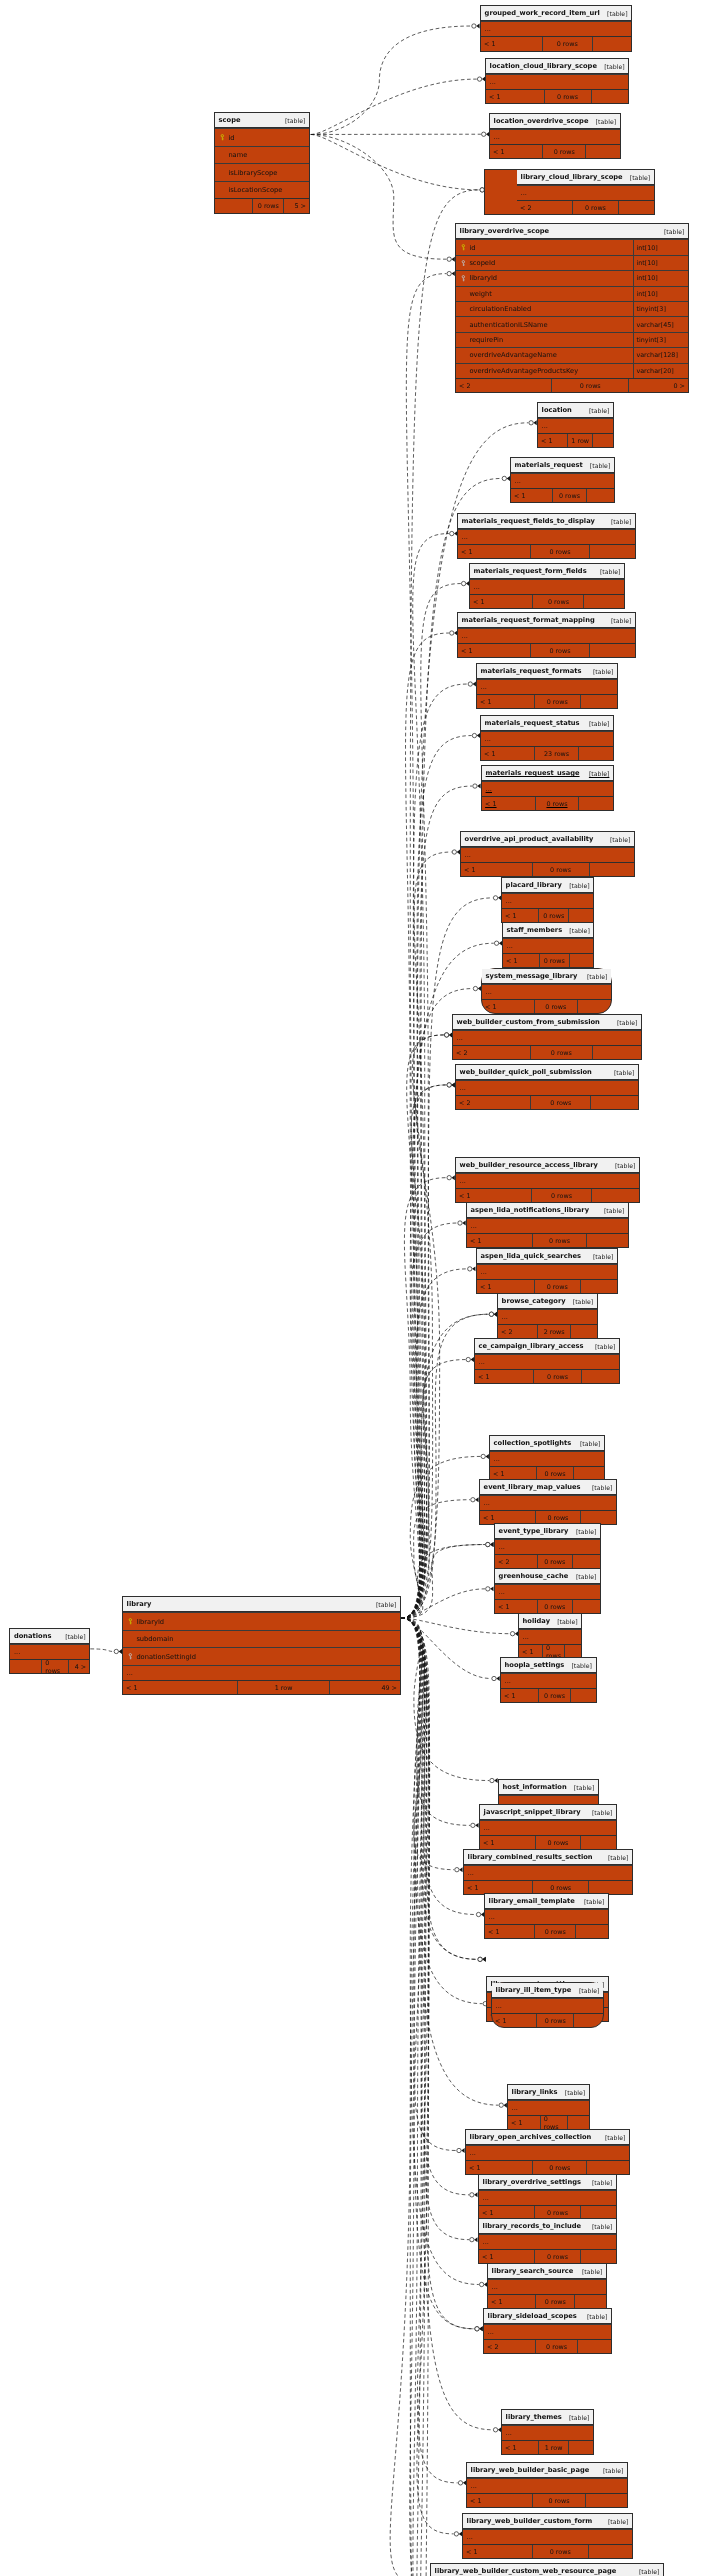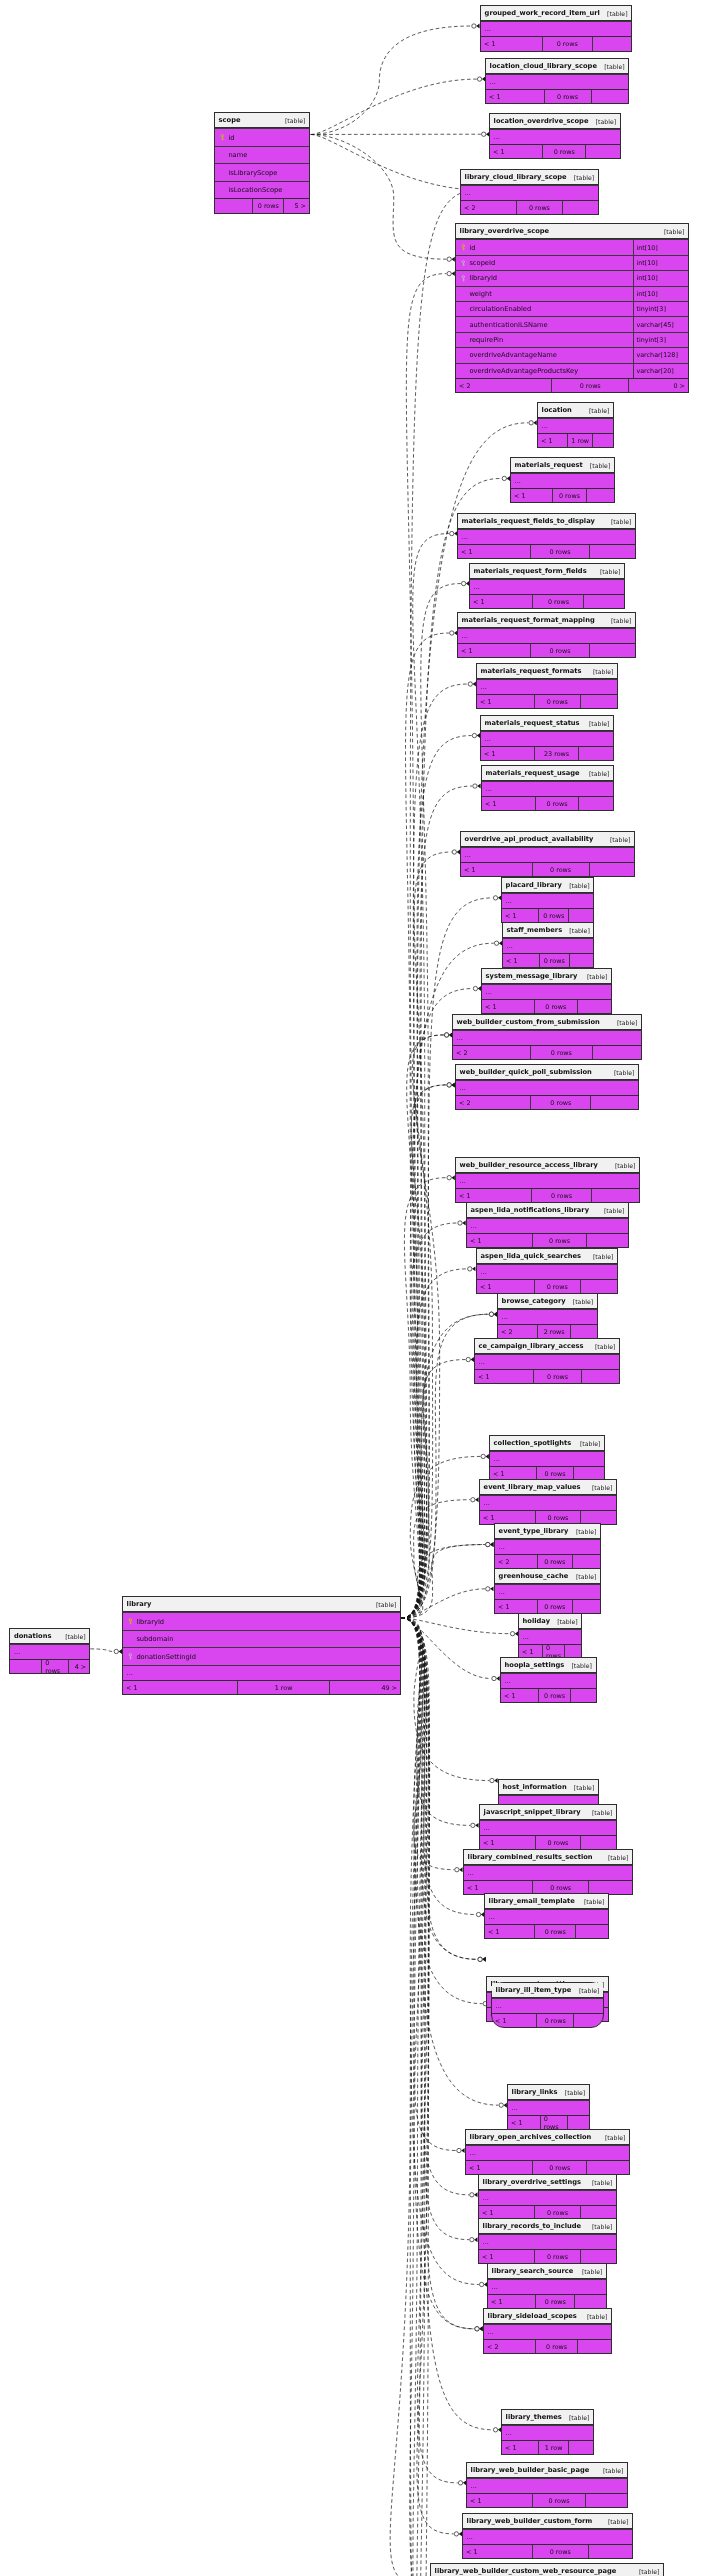--- a/index.html
+++ b/index.html
@@ -1,18 +1,18 @@
 <!DOCTYPE html>
 <html style="font-size:8.2px"><head>
 <meta charset="utf-8">
 <style>
   html,body{margin:0;padding:0;background:#ffffff;font-family:"DejaVu Sans",sans-serif;}
   #canvas{position:relative;width:718px;height:2968px;background:#fff;overflow:hidden;}
   #edges{position:absolute;left:0;top:0;z-index:1;}
-  .tbl{position:absolute;z-index:2;background:#d946ef;border:0.8px solid #2e2e2e;box-sizing:border-box;}
+  .tbl{position:absolute;z-index:2;background:#c2410c;border:0.8px solid #2e2e2e;box-sizing:border-box;}
   .tbl.big{border-width:1.2px;}
   .hdr{display:flex;justify-content:space-between;align-items:center;gap:7.2px;
        background:#f1f1f1;border-bottom:0.8px solid #2e2e2e;padding:0 3.6px;height:14px;white-space:nowrap;}
   .big .hdr{height:14.4px;border-bottom-width:1px;}
   .nm{font-weight:bold;font-size:6.7px;color:#111;}
   .tag{font-size:6.2px;color:#222;}
   .row{display:flex;align-items:stretch;border-top:0.5px solid #3a3a3a;white-space:nowrap;}
   .row:first-of-type{border-top:none;}
   .cnwrap{display:flex;align-items:center;flex:1;padding:0 3.6px;gap:3.1px;}
   .cn{font-size:6.7px;color:#111;}
@@ -335,21 +335,21 @@
           <span class="nm">location_overdrive_scope</span>
           <span class="tag">[table]</span>
         </div>
         <div class="ell" style="height:14px">...</div>
         <div class="ftr">
           <span class="f-l">&lt; 1</span>
           <span class="f-c">0 rows</span>
           <span class="f-r"></span>
         </div>
       </div>
-      <div class="tbl" style="left: 460px; top: 169px; min-width: 133px;">
+      <div class="tbl" style="left: 484px; top: 169px; min-width: 133px; padding-left: 32px;">
         <div class="hdr">
           <span class="nm">library_cloud_library_scope</span>
           <span class="tag">[table]</span>
         </div>
         <div class="ell" style="height:14px">...</div>
         <div class="ftr">
           <span class="f-l">&lt; 2</span>
           <span class="f-c">0 rows</span>
           <span class="f-r"></span>
         </div>
@@ -514,21 +514,21 @@
           <span class="nm">materials_request_status</span>
           <span class="tag">[table]</span>
         </div>
         <div class="ell" style="height:14px">...</div>
         <div class="ftr">
           <span class="f-l">&lt; 1</span>
           <span class="f-c">23 rows</span>
           <span class="f-r"></span>
         </div>
       </div>
-      <div class="tbl" style="left: 481px; top: 765px; min-width: 133px;">
+      <div class="tbl" style="left: 481px; top: 765px; min-width: 133px; text-decoration: underline;">
         <div class="hdr">
           <span class="nm">materials_request_usage</span>
           <span class="tag">[table]</span>
         </div>
         <div class="ell" style="height:14px">...</div>
         <div class="ftr">
           <span class="f-l">&lt; 1</span>
           <span class="f-c">0 rows</span>
           <span class="f-r"></span>
         </div>
@@ -562,21 +562,21 @@
           <span class="nm">staff_members</span>
           <span class="tag">[table]</span>
         </div>
         <div class="ell" style="height:14px">...</div>
         <div class="ftr">
           <span class="f-l">&lt; 1</span>
           <span class="f-c">0 rows</span>
           <span class="f-r"></span>
         </div>
       </div>
-      <div class="tbl" style="left: 481px; top: 968px; min-width: 131px;">
+      <div class="tbl" style="left: 481px; top: 968px; min-width: 131px; border-radius: 14px;">
         <div class="hdr">
           <span class="nm">system_message_library</span>
           <span class="tag">[table]</span>
         </div>
         <div class="ell" style="height:14px">...</div>
         <div class="ftr">
           <span class="f-l">&lt; 1</span>
           <span class="f-c">0 rows</span>
           <span class="f-r"></span>
         </div>

